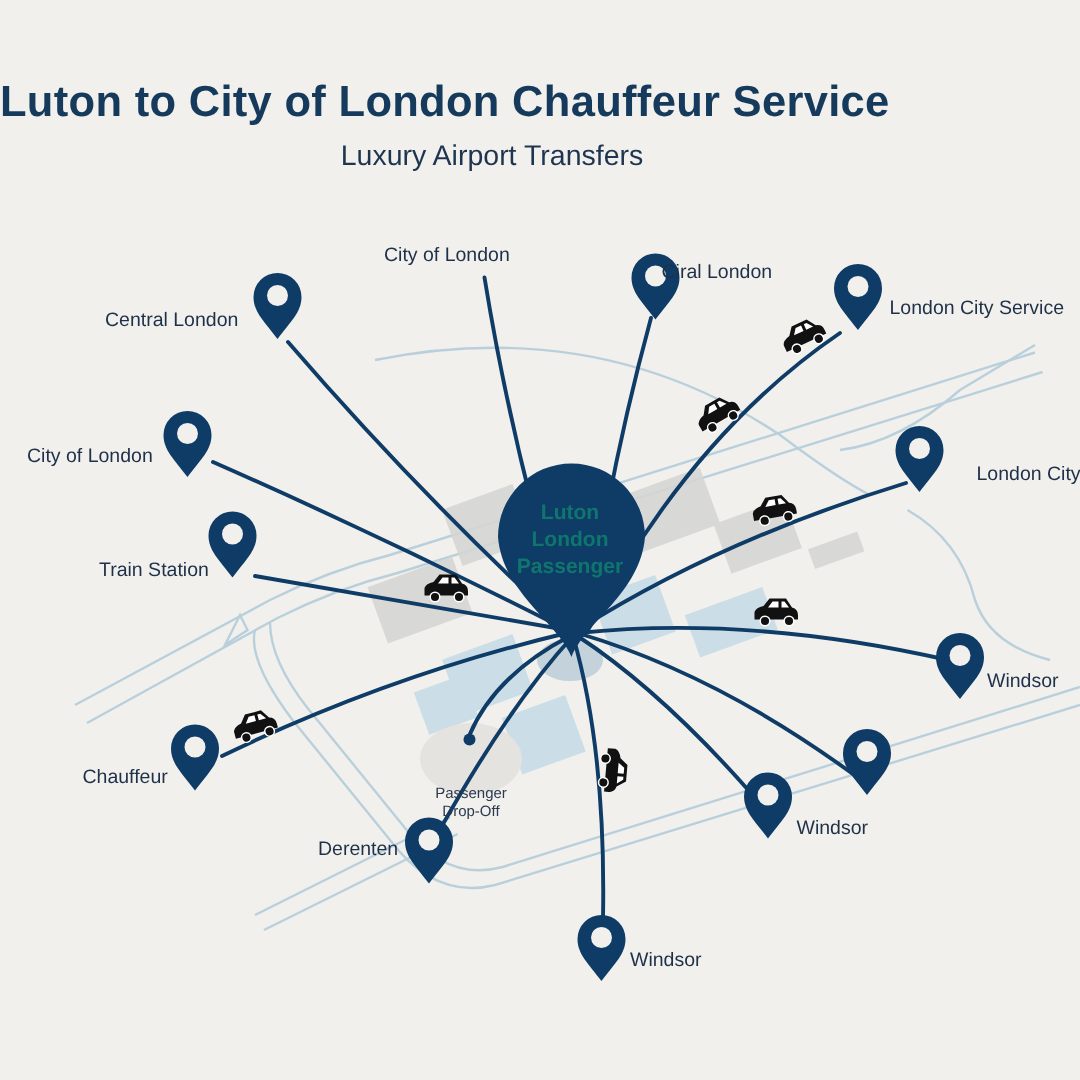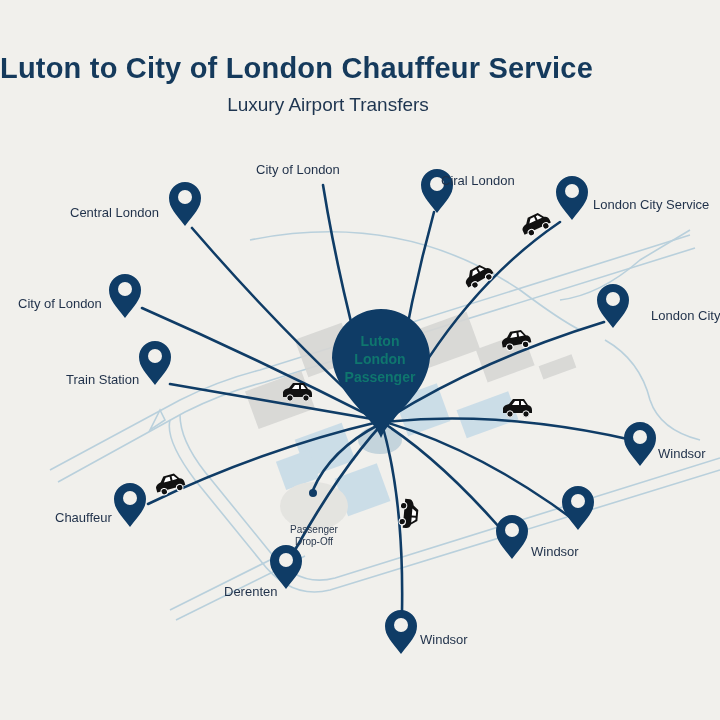--- a/index.html
+++ b/index.html
@@ -121,14 +121,14 @@
 <div class="lbl" style="left:70px;top:205px;">Central London</div>
 <div class="lbl" style="left:256px;top:162px;">City of London</div>
 <div class="lbl" style="left:441px;top:173px;">Ciral London</div>
 <div class="lbl" style="left:593px;top:197px;">London City Service</div>
 <div class="lbl" style="left:18px;top:296px;">City of London</div>
 <div class="lbl" style="left:651px;top:308px;">London City</div>
 <div class="lbl" style="left:66px;top:372px;">Train Station</div>
 <div class="lbl" style="left:658px;top:446px;">Windsor</div>
 <div class="lbl" style="left:55px;top:510px;">Chauffeur</div>
 <div class="lbl" style="left:531px;top:544px;">Windsor</div>
-<div class="lbl" style="left:212px;top:584px;margin-left:12px;">Derenten</div>
+<div class="lbl" style="left:212px;top:558px;">Derenten</div>
 <div class="lbl" style="left:420px;top:632px;">Windsor</div>
 
 </body></html>

